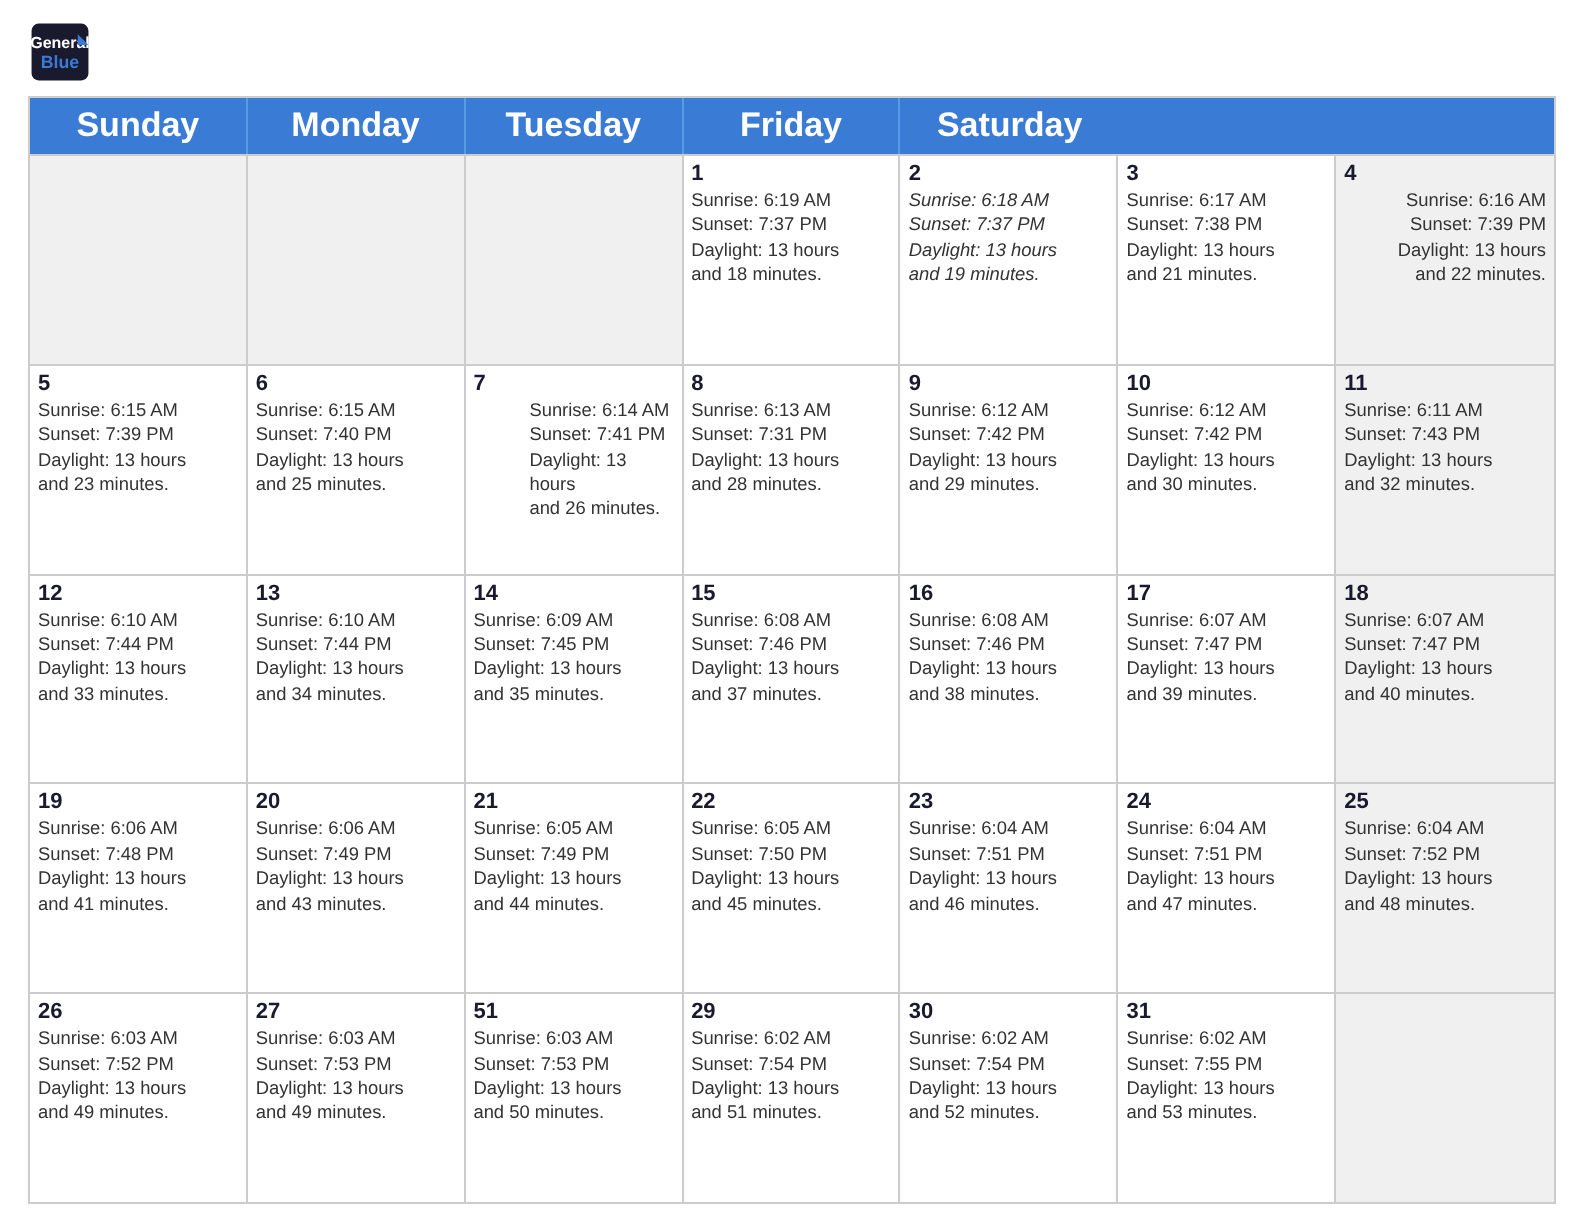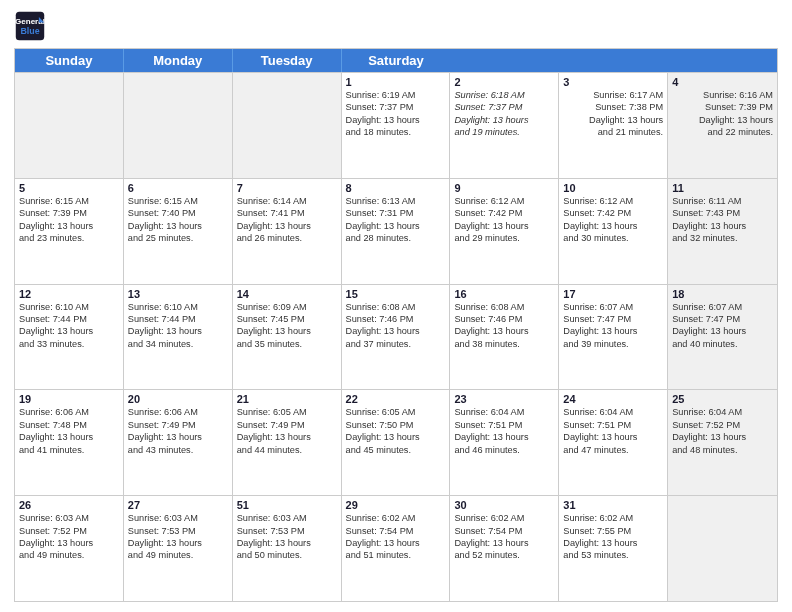--- a/index.html
+++ b/index.html
@@ -51,21 +51,21 @@
       flex-direction: column;
       border: 1px solid #ccc;
     }
     .cal-header {
       display: grid;
       grid-template-columns: repeat(7, 1fr);
       background: #3a7bd5;
     }
     .cal-header-cell {
       color: #fff;
-      font-size: 13px;
+      font-size: 17px;
       font-weight: bold;
       text-align: center;
       padding: 4px 2px;
       border-right: 1px solid #5a9be5;
     }
     .cal-header-cell:last-child { border-right: none; }
     .cal-body {
       flex: 1;
       display: grid;
       grid-template-rows: repeat(5, 1fr);
@@ -116,20 +116,21 @@
       <div class="main-title"></div>
       <div class="subtitle"></div>
     </div>
   </div>
 
   <div class="calendar">
     <div class="cal-header" id="cal-header">
         <div class="cal-header-cell">Sunday</div>
         <div class="cal-header-cell">Monday</div>
         <div class="cal-header-cell">Tuesday</div>
+        <div class="cal-header-cell">Friday</div>
         <div class="cal-header-cell">Saturday</div>
       </div>
     <div class="cal-body" id="cal-body">
         <div class="cal-row">
           <div class="cal-cell empty shaded"></div>
           <div class="cal-cell empty shaded"></div>
           <div class="cal-cell empty shaded"></div>
           <div class="cal-cell">
             <div class="day-num">1</div>
             <div class="day-info" style="white-space: pre-line;">Sunrise: 6:19 AM
@@ -139,21 +140,21 @@
           </div>
           <div class="cal-cell">
             <div class="day-num">2</div>
             <div class="day-info" style="white-space: pre-line; font-style: italic;">Sunrise: 6:18 AM
 Sunset: 7:37 PM
 Daylight: 13 hours
 and 19 minutes.</div>
           </div>
           <div class="cal-cell">
             <div class="day-num">3</div>
-            <div class="day-info" style="white-space: pre-line; text-align: right;">Sunrise: 6:17 AM
+            <div class="day-info" style="white-space: pre-line;">Sunrise: 6:17 AM
 Sunset: 7:38 PM
 Daylight: 13 hours
 and 21 minutes.</div>
           </div>
           <div class="cal-cell shaded">
             <div class="day-num">4</div>
             <div class="day-info" style="white-space: pre-line; text-align: right;">Sunrise: 6:16 AM
 Sunset: 7:39 PM
 Daylight: 13 hours
 and 22 minutes.</div>
@@ -169,21 +170,21 @@
           </div>
           <div class="cal-cell">
             <div class="day-num">6</div>
             <div class="day-info" style="white-space: pre-line;">Sunrise: 6:15 AM
 Sunset: 7:40 PM
 Daylight: 13 hours
 and 25 minutes.</div>
           </div>
           <div class="cal-cell">
             <div class="day-num">7</div>
-            <div class="day-info" style="white-space: pre-line;">Sunrise: 6:14 AM
+            <div class="day-info" style="white-space: pre-line; margin-left: 28px;">Sunrise: 6:14 AM
 Sunset: 7:41 PM
 Daylight: 13 hours
 and 26 minutes.</div>
           </div>
           <div class="cal-cell">
             <div class="day-num">8</div>
             <div class="day-info" style="white-space: pre-line;">Sunrise: 6:13 AM
 Sunset: 7:31 PM
 Daylight: 13 hours
 and 28 minutes.</div>

